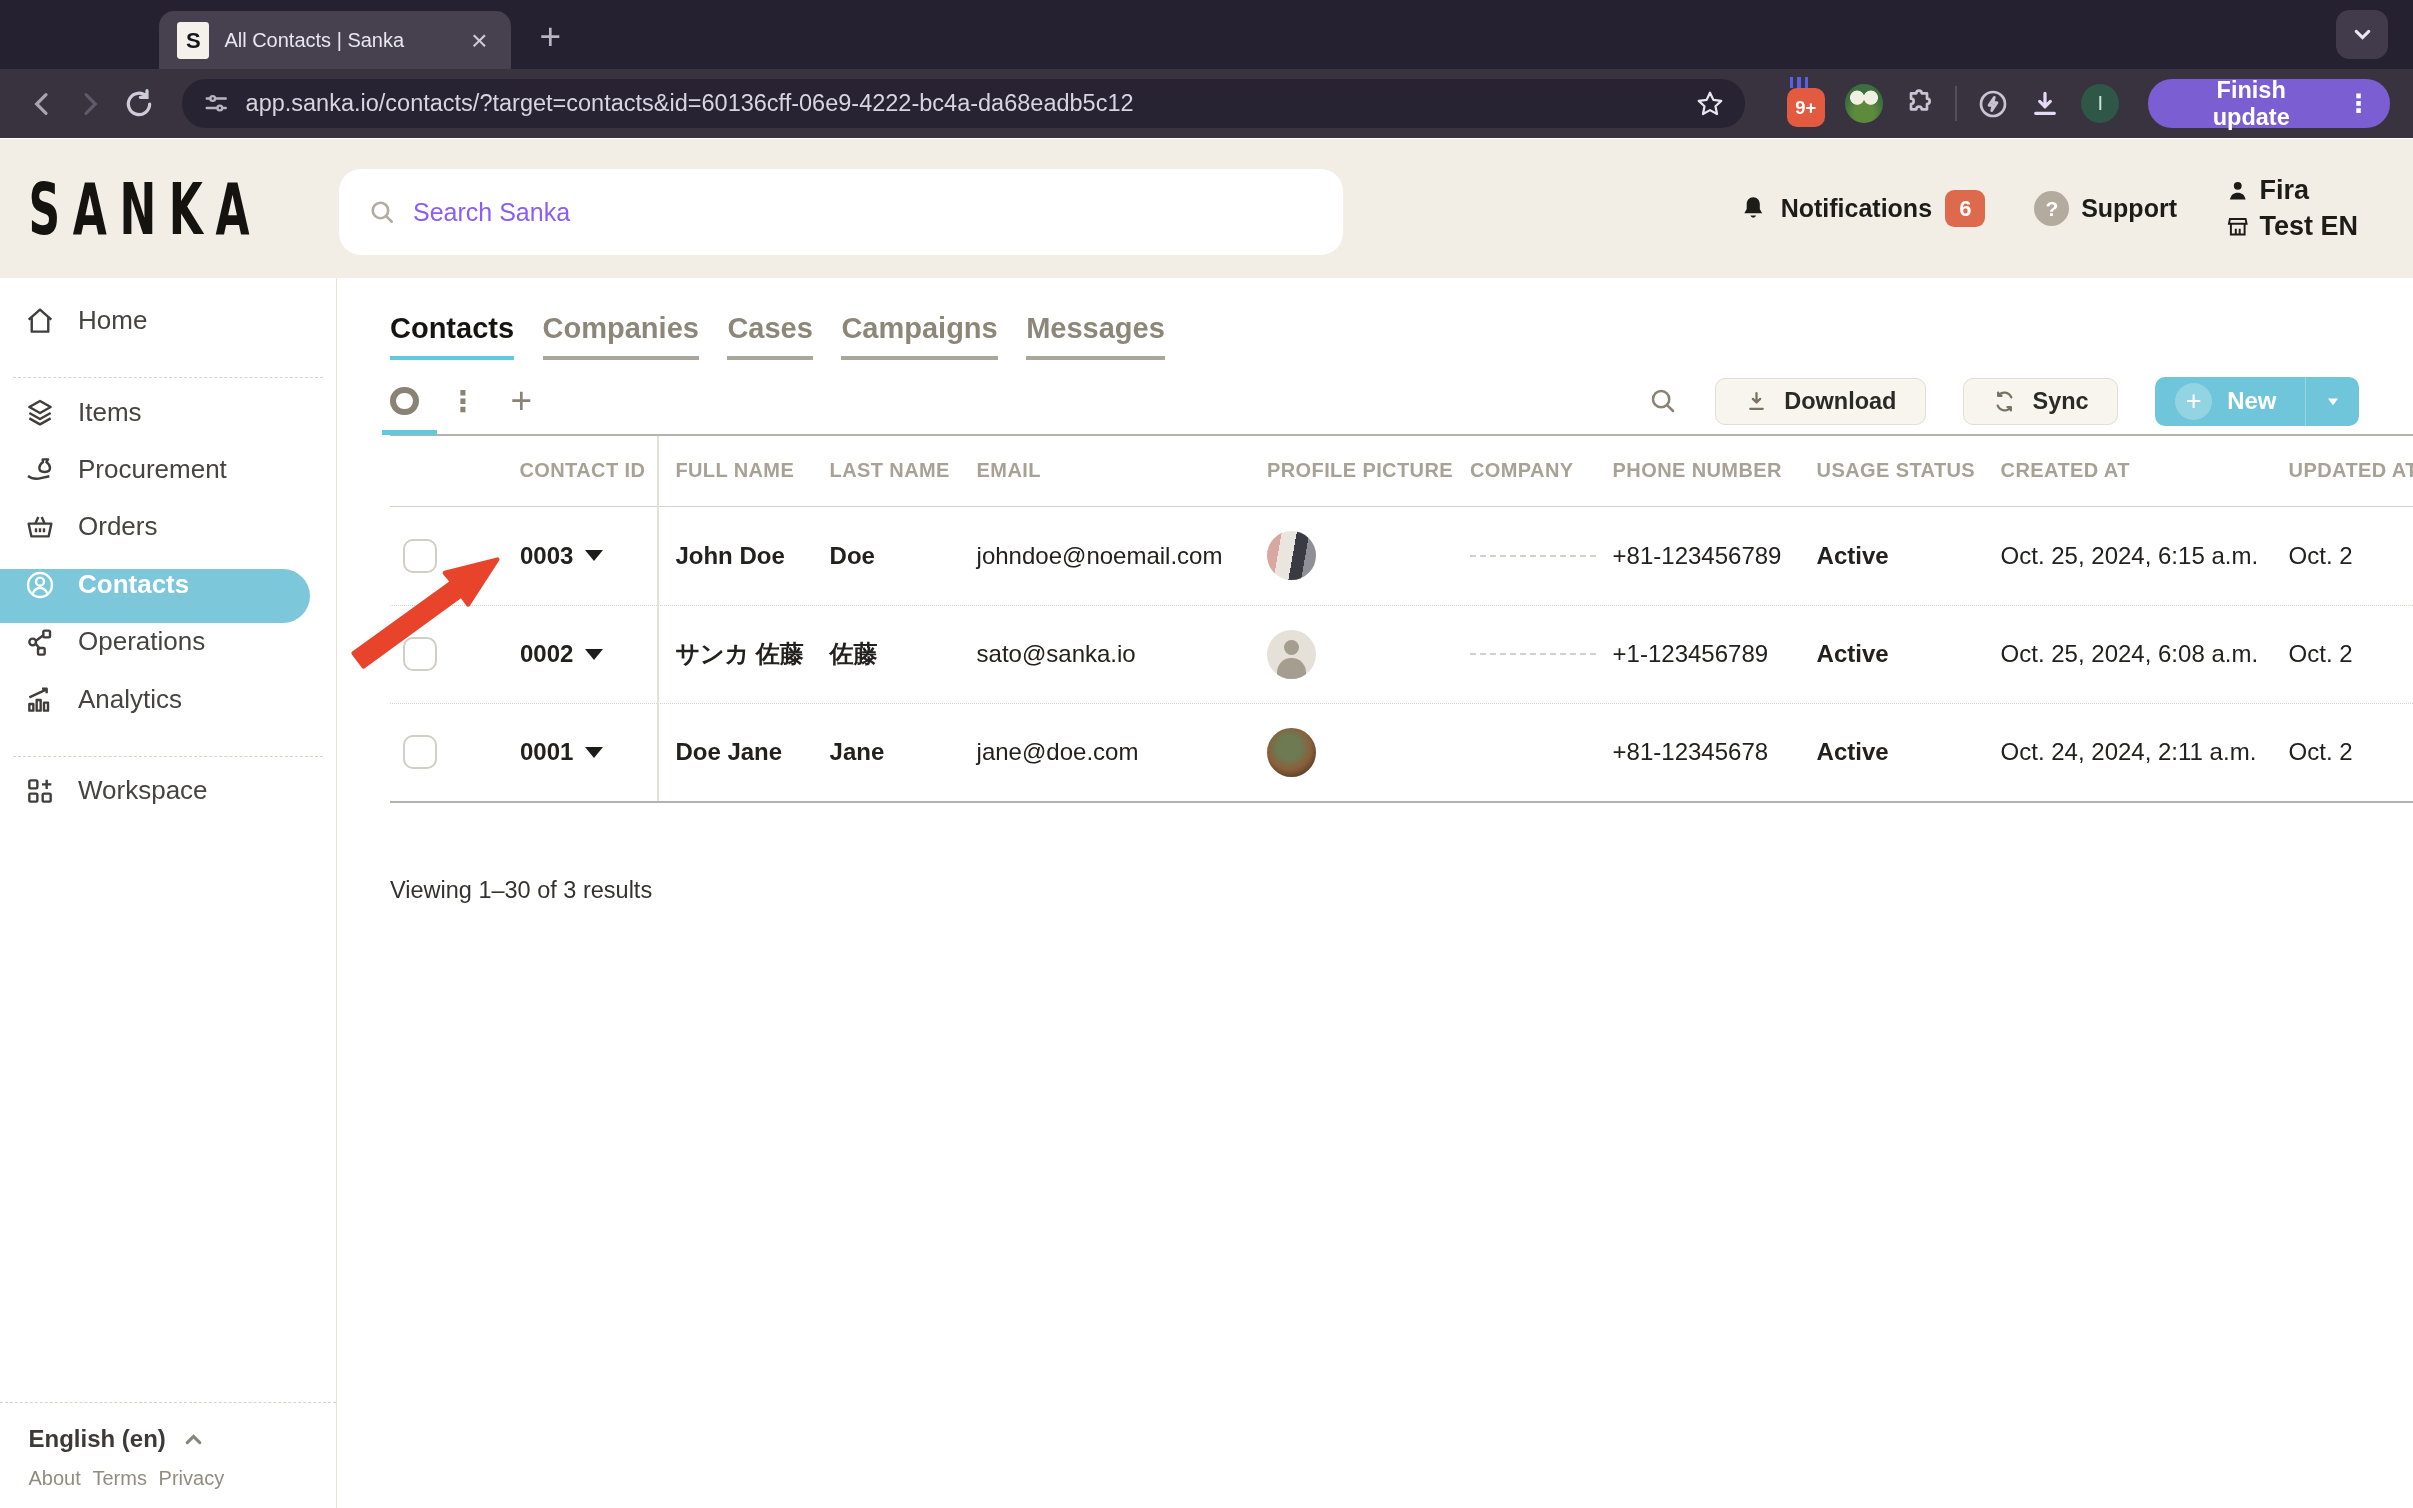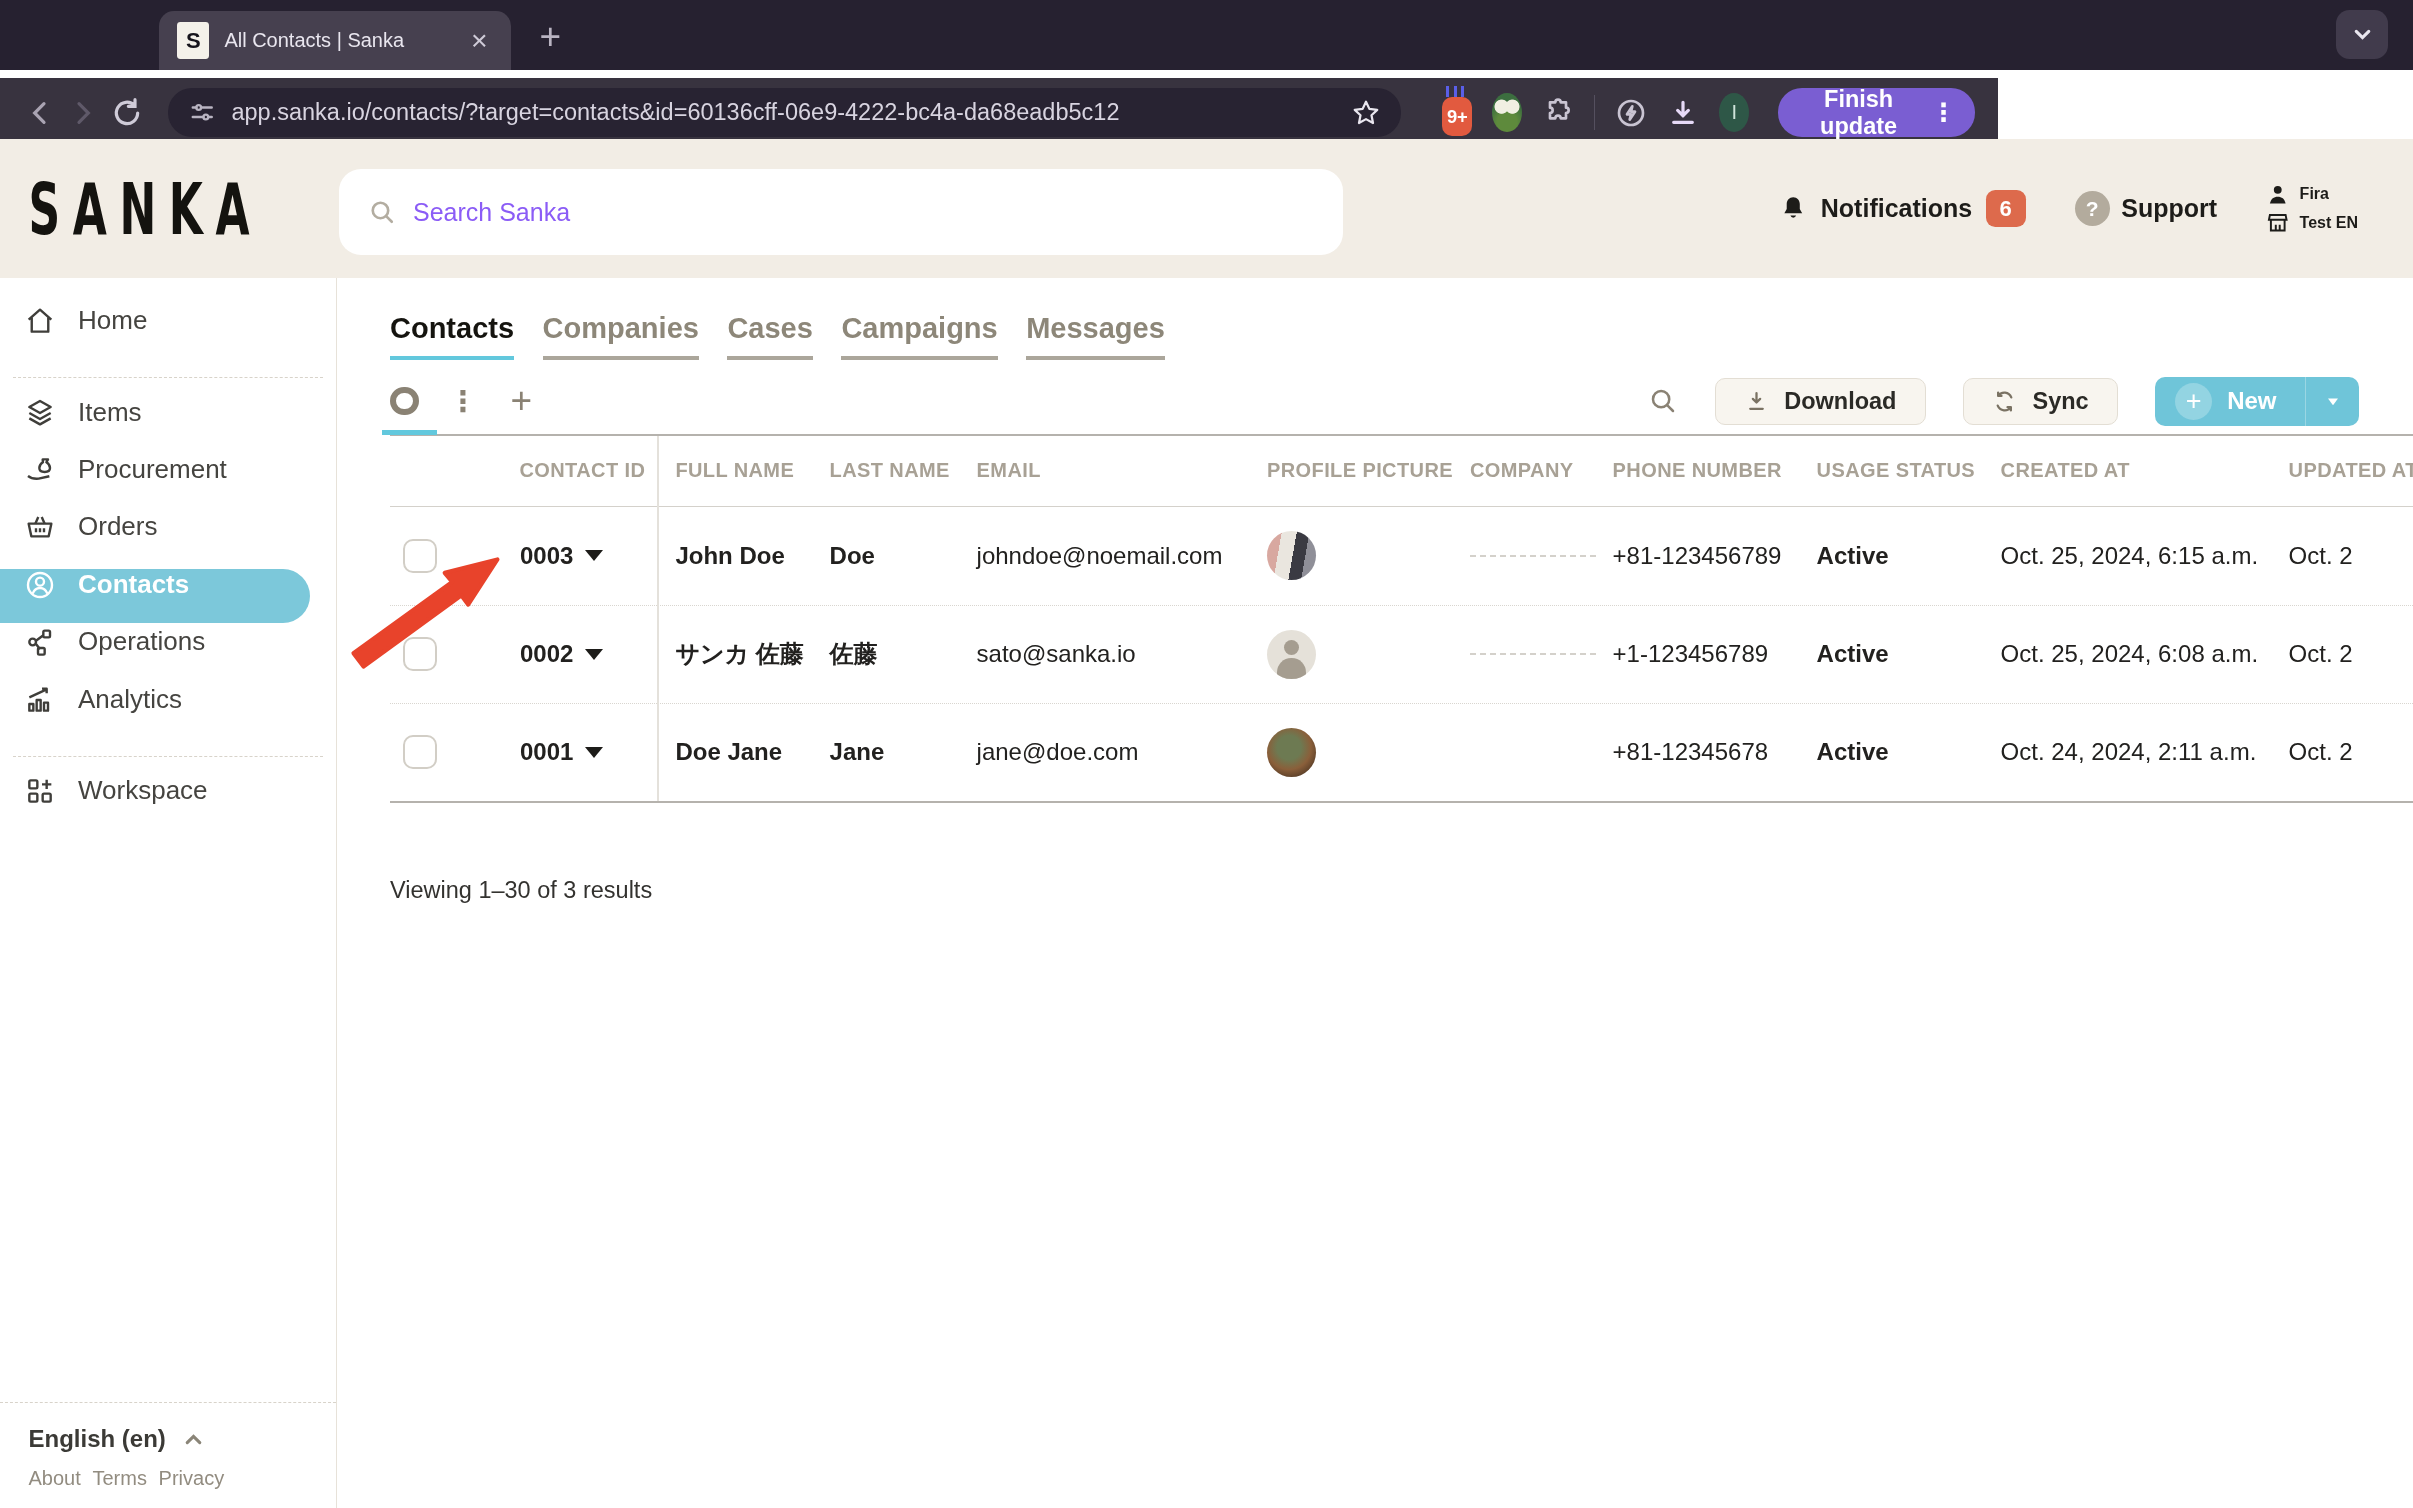--- a/index.html
+++ b/index.html
@@ -8,21 +8,21 @@
   .screen { position:relative; width:2413px; height:1508px; overflow:hidden; }
 
   
   .tabstrip { position:absolute; left:0; top:0; width:2413px; height:70px; background:#262130; display:flex; align-items:flex-end; }
   .tab { position:relative; margin-left:159px; width:352px; height:59px; background:#46404f; border-radius:15px 15px 0 0; display:flex; align-items:center; padding:0 18.4px; gap:15px; }
   .favicon { width:32px; height:37px; background:#f4f1ea; color:#16141c; font-weight:700; font-size:22px; display:flex; align-items:center; justify-content:center; border-radius:3.4px; }
   .tab-title { color:#e9e6ef; font-size:20px; flex:1; white-space:nowrap; overflow:hidden; }
   .tab-close { color:#cfcbd8; font-size:28.5px; line-height:1; padding:0 5px; }
   .newtab { color:#b9b4c2; font-size:37px; font-weight:300; margin:0 0 11.7px 28.5px; }
   .tabsearch { position:absolute; right:25px; top:10px; width:52px; height:49px; background:#413b4c; border-radius:13.4px; display:flex; align-items:center; justify-content:center; color:#e9e6ef; }
-  .navbar { position:absolute; left:0; top:78px; width:1998px; height:69px; background:#38333f; display:flex; align-items:center; padding:0 23.5px; gap:11.7px; }
+  .navbar { position:absolute; left:0; top:69px; width:2413px; height:69px; background:#38333f; display:flex; align-items:center; padding:0 23.5px; gap:11.7px; }
   .nav-ic { width:37px; height:37px; display:flex; align-items:center; justify-content:center; }
   .urlbar { height:49px; width:1575px; margin-left:13.4px; background:#282332; border-radius:24px; display:flex; align-items:center; padding:0 20px; gap:15px; color:#d8d4e0; }
   .url-text { font-size:23.5px; white-space:nowrap; overflow:hidden; flex:1; }
   .ext-cluster { display:flex; align-items:center; gap:20px; margin-left:30px; }
   .ext-badge { position:relative; width:39px; height:39px; background:#e25a3f; border-radius:10px; color:#fff; font-size:18.4px; font-weight:700; display:flex; align-items:center; justify-content:center; margin-top:8.4px; }
   .ext-badge::before { content:""; position:absolute; left:3.4px; top:-11.7px; width:18.4px; height:11.7px;
      background:linear-gradient(90deg,#5a5fe8 0 3.4px,transparent 3.4px 7.5px,#5a5fe8 7.5px 11px,transparent 11px 15px,#5a5fe8 15px 18.4px); }
   .frog { width:39px; height:39px; border-radius:50%; background:radial-gradient(circle at 32% 35%, #f1efe2 0 6.7px, transparent 7.5px),radial-gradient(circle at 68% 35%, #f1efe2 0 6.7px, transparent 7.5px),radial-gradient(circle at 50% 75%, #5e8a3c 0 10px, #3c6e3f 60%); background-color:#3c6e3f; }
   .vdiv { width:1.7px; height:35px; background:#55505f; }
   .avatar-i { width:39px; height:39px; border-radius:50%; background:#2e5747; color:#cfe3da; font-size:20px; display:flex; align-items:center; justify-content:center; }
@@ -33,21 +33,21 @@
   .appheader { position:absolute; left:0; top:139px; width:2413px; height:139px; background:#f2ede5; display:flex; align-items:center; }
   .logo { margin-left:28.5px; font-family:"DejaVu Sans",sans-serif; font-weight:700; font-size:44px; letter-spacing:12.6px; color:#14130f; transform:scaleY(1.62); transform-origin:left center; white-space:nowrap; }
   .searchbar { position:absolute; left:339px; top:30px; width:1004px; height:86px; background:#fff; border-radius:22px; display:flex; align-items:center; padding:0 28.5px; gap:17px; }
   .searchbar .ph { color:#8b5cf6; font-size:25px; }
   .hright { position:absolute; right:55px; top:0; height:139px; display:flex; align-items:center; gap:49px; }
   .notif { display:flex; align-items:center; gap:13.4px; color:#1d1c19; font-weight:700; font-size:25px; }
   .badge { min-width:40px; height:37px; background:#dd6a4c; border-radius:9.2px; color:#fff; font-size:22px; font-weight:700; display:flex; align-items:center; justify-content:center; padding:0 8.4px; }
   .support { display:flex; align-items:center; gap:11.7px; color:#1d1c19; font-weight:700; font-size:25px; }
   .qmark { width:35px; height:35px; border-radius:50%; background:#b3ab9d; color:#fff; font-size:21px; font-weight:700; display:flex; align-items:center; justify-content:center; }
   .wsblock { display:flex; flex-direction:column; gap:5px; }
-  .wsrow { display:flex; align-items:center; gap:10px; color:#1d1c19; font-weight:700; font-size:16px; }
+  .wsrow { display:flex; align-items:center; gap:10px; color:#1d1c19; font-weight:700; font-size:27px; }
 
   
   .sidebar { position:absolute; left:0; top:278px; width:337px; bottom:0; background:#fff; border-right:1.7px solid #e7e2d9; }
   .snav { padding-top:23.5px; }
   .sitem { height:54px; display:flex; gap:22px; padding-left:24px; color:#454440; font-size:26px; margin:3.4px 0; }
   .sitem .sic { width:32px; height:32px; color:#3f3e3a; flex:0 0 32px; }
   .sitem.active { background:#7cc8da; color:#fff; font-weight:600; border-radius:0 27px 27px 0; width:310px; }
   .sitem.active .sic { color:#fff; }
   .sdiv { border-top:1.7px dashed #d8d3ca; margin:18.4px 13.4px; }
   .sfoot { position:absolute; left:0; bottom:0; width:100%; padding:22px 0 18.4px 28.5px; border-top:1.7px dashed #d8d3ca; }

